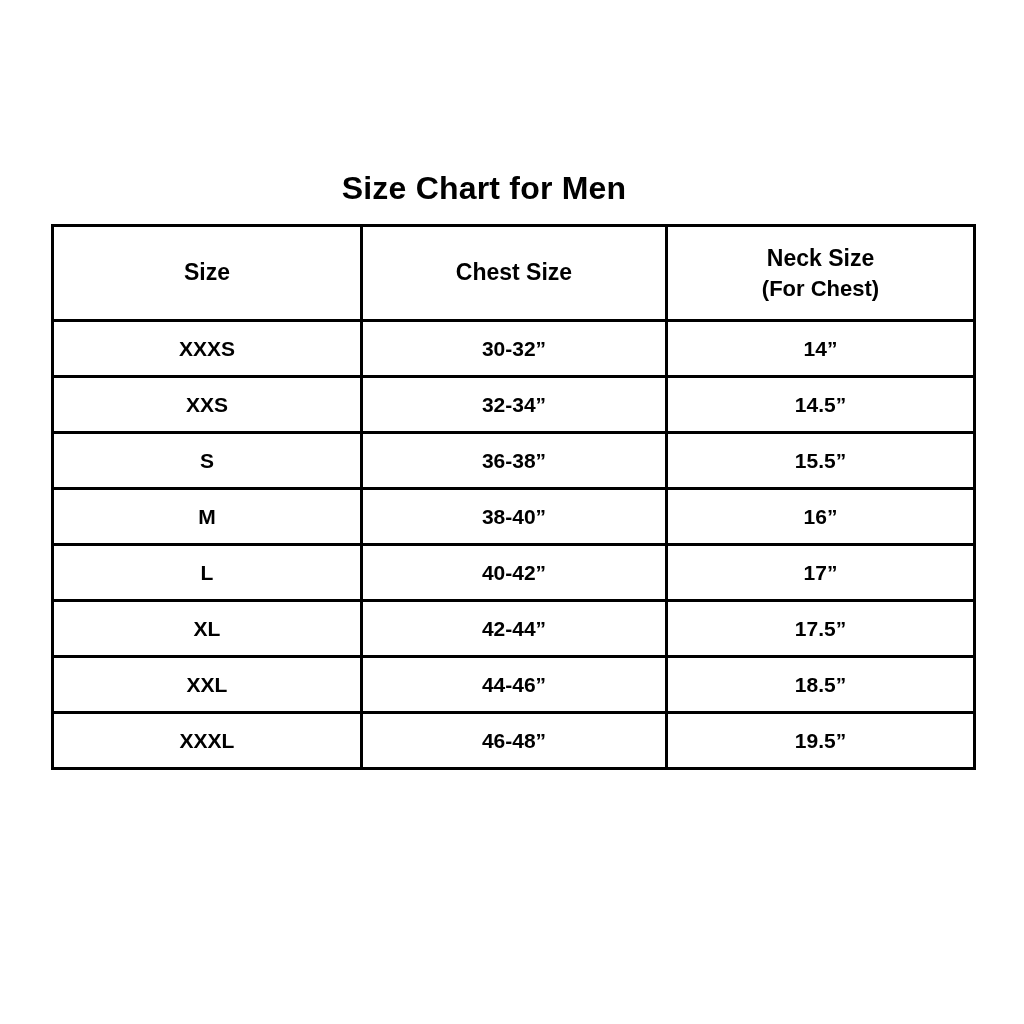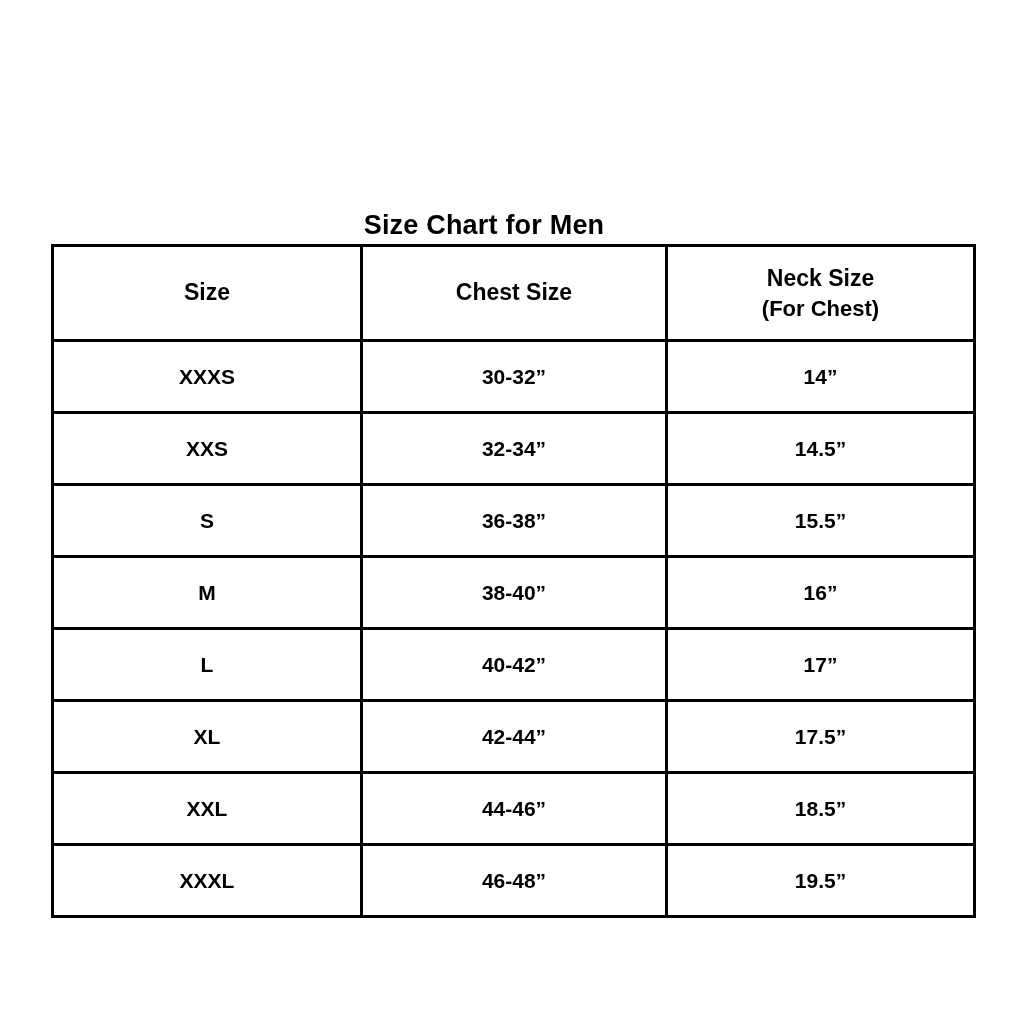--- a/index.html
+++ b/index.html
@@ -19,28 +19,27 @@
     width: 1024px;
     height: 1024px;
     box-sizing: border-box;
   }
   .chart-title {
     position: absolute;
     top: 170px;
     left: 0;
     width: 968px;
     text-align: center;
-    font-size: 27px;
+    font-size: 32px;
     font-weight: bold;
     letter-spacing: 0.2px;
-    margin-top: 40px;
   }
   .table-wrap {
     position: absolute;
-    top: 244px;
+    top: 224px;
     left: 51px;
     width: 922px;
   }
   table.size-table {
     border-collapse: collapse;
     width: 922px;
     table-layout: fixed;
   }
   table.size-table col.c1 { width: 309px; }
   table.size-table col.c2 { width: 305px; }
@@ -61,21 +60,21 @@
   }
   table.size-table thead th .sub {
     display: block;
     font-size: 22px;
     font-weight: bold;
   }
   table.size-table tbody td {
     height: 53px;
     font-size: 21px;
     vertical-align: middle;
-    padding: 8px 6px;
+    padding: 0 6px;
   }
   table.size-table tbody td.size-cell {
     font-size: 21px;
   }
 </style>
 </head>
 <body>
 
 <div class="page">
 

